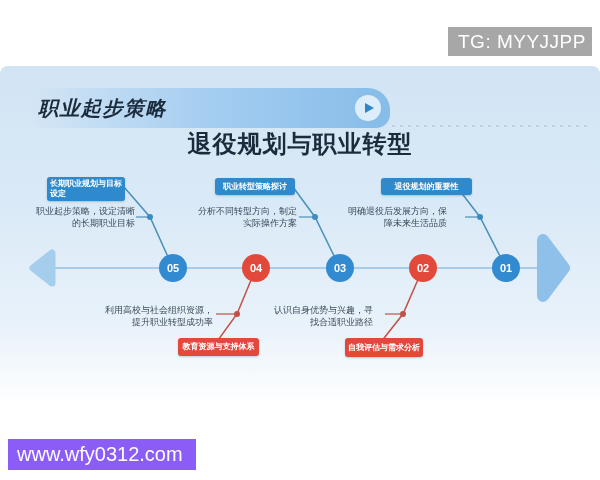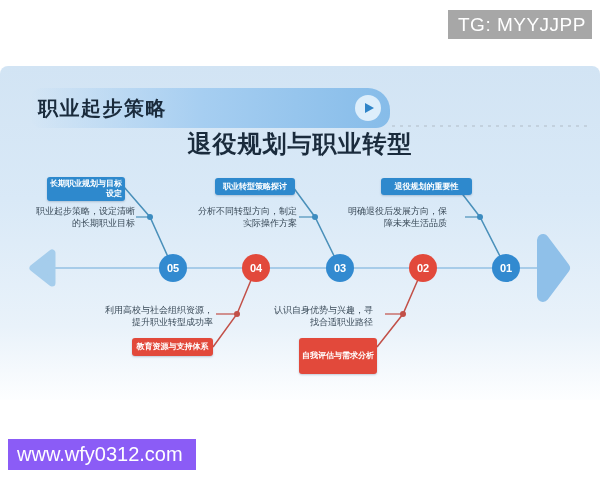--- a/index.html
+++ b/index.html
@@ -1,52 +1,52 @@
 <!DOCTYPE html>
 <html><head>
 <meta charset="utf-8">
 <style>
   html,body{margin:0;padding:0;background:#fff;}
   .page{position:relative;width:600px;height:480px;background:#ffffff;overflow:hidden;
         font-family:"Liberation Sans", sans-serif;}
 
-  .tg-badge{position:absolute;left:448px;top:10px;width:144px;height:29px;
+  .tg-badge{position:absolute;left:448px;top:27px;width:144px;height:29px;
             background:#a7a7a7;color:#fff;font-size:19px;line-height:29px;
             padding-left:10px;box-sizing:border-box;letter-spacing:.5px;}
 
   .panel{position:absolute;left:0;top:66px;width:600px;height:334px;border-radius:8px 8px 0 0;
          background:linear-gradient(180deg,#d2e4f4 0%,#d9e9f7 40%,#e9f2fa 78%,#fdfeff 100%);}
 
   .header-bar{position:absolute;left:30px;top:88px;width:360px;height:40px;
               background:linear-gradient(90deg,rgba(186,219,245,0) 0%,#a6cef1 48%,#86bce9 100%);
-              border-radius:12px 22px 14px 12px;}
+              border-radius:12px 22px 14px 12px;font-style:italic;}
   .title{position:absolute;left:8px;top:7px;font-size:20px;font-weight:bold;color:#1a2b3c;letter-spacing:1.5px;}
   .play-btn{position:absolute;right:9px;top:7px;width:26px;height:26px;border-radius:50%;
             background:#ddeefb;display:flex;align-items:center;justify-content:center;}
   .play-tri{width:0;height:0;border-left:9px solid #2f84c8;border-top:5.5px solid transparent;
             border-bottom:5.5px solid transparent;margin-left:2px;}
 
   .dashed{position:absolute;left:392px;top:125px;width:200px;height:2px;
           background:repeating-linear-gradient(90deg,#c3d1de 0 3px,transparent 3px 8px);}
 
   .subtitle{position:absolute;left:150px;top:128px;width:300px;text-align:center;
             font-size:24px;font-weight:bold;color:#1a2b3c;letter-spacing:1px;}
 
   .diagram{position:absolute;left:0;top:0;}
 
-  .tag{position:absolute;display:flex;align-items:center;justify-content:center;text-align:right;
+  .tag{position:absolute;display:flex;align-items:center;justify-content:center;text-align:left;
        color:#fff;font-weight:bold;font-size:8px;line-height:1.25;border-radius:3px;
        box-sizing:border-box;padding:2px 3px;box-shadow:0 1px 2px rgba(40,70,110,.25);}
   .tag.blue{background:#2e89cd;}
-  .tag.red{background:#e2493b;}
+  .tag.red{background:#e2493b;margin-left:46px;}
   .tag1{left:47px;top:177px;width:78px;min-height:20px;}
   .tag2{left:215px;top:178px;width:80px;height:17px;}
   .tag3{left:381px;top:178px;width:91px;height:17px;}
   .tag4{left:132px;top:338px;width:81px;height:18px;}
-  .tag5{left:299px;top:338px;width:78px;height:36px;}
+  .tag5{left:299px;top:338px;width:78px;height:19px;}
 
   .desc{position:absolute;font-size:9px;line-height:12px;color:#3a4a58;text-align:right;}
   .desc1{left:30px;top:205px;width:105px;}
   .desc2{left:195px;top:205px;width:102px;}
   .desc3{left:344px;top:205px;width:103px;}
   .desc4{left:103px;top:304px;width:110px;}
   .desc5{left:270px;top:304px;width:103px;}
 
   .axis{stroke:#a7cce9;stroke-width:2;}
   .con-b{fill:none;stroke:#4a90ba;stroke-width:1.5;}

